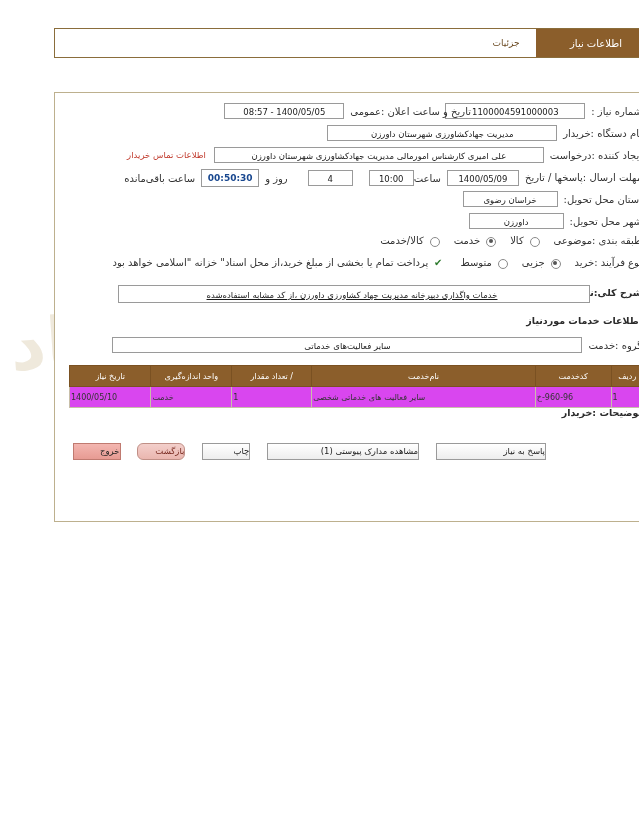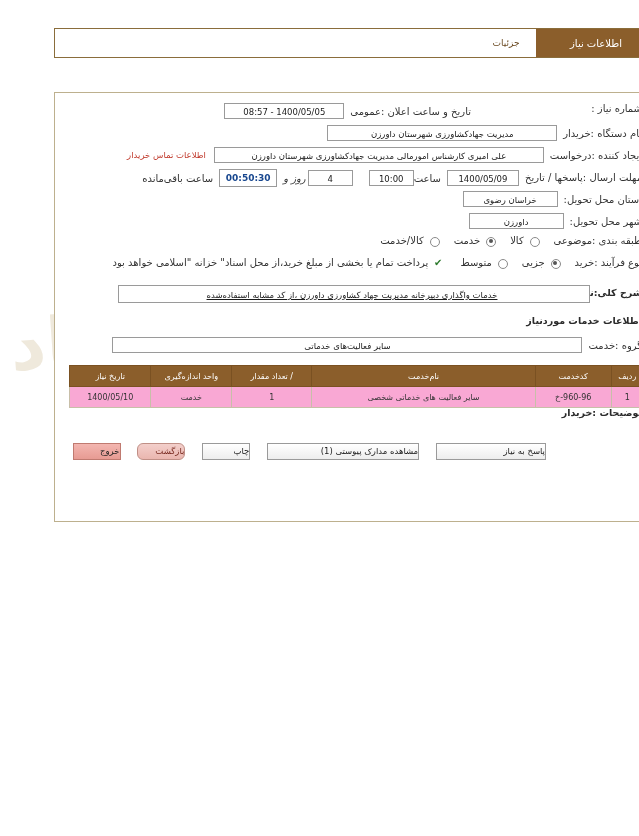--- a/index.html
+++ b/index.html
@@ -66,21 +66,21 @@
   
   .tbl{
     position:absolute;left:14px;top:240px;width:575px;border-collapse:collapse;
     font-size:8px;
   }
   .tbl th{
     background:#8b5e2b;color:#fff;font-weight:normal;height:18px;border:1px solid #7a5122;
     font-size:8px;
   }
   .tbl td{
-    background:#f9a8d4;border:1px solid #c8bfa8;height:18px;text-align:center;color:#333;
+    background:#d946ef;border:1px solid #c8bfa8;height:18px;text-align:left;color:#333;
   }
 
   
   .btn{
     border:1px solid #9a9a9a;background:linear-gradient(#ffffff,#ededed);
     height:17px;line-height:15px;font-size:8.5px;text-align:right;color:#222;cursor:pointer;
     box-sizing:border-box;
   }
   .btn.exit{background:linear-gradient(#f3b6b0,#e79b93);border-color:#c07a70;}
   .btn.back{background:linear-gradient(#f3cfcb,#eab6af);border-color:#c08f86;color:#7a2c22;}
@@ -102,20 +102,21 @@
 
   <div class="topbar z">
     <div class="tab-main">اطلاعات نیاز</div>
     <div class="tab-side">جزئیات</div>
   </div>
 
   <div class="panel z">
 
     <div class="row" style="right:14px;top:10px;">
       <span class="lbl">شماره نیاز :</span>
+      <div class="box" style="width:140px;margin-right:6px;">1100004591000003</div>
     </div>
     <div class="row" style="right:185px;top:10px;">
       <span class="lbl">تاریخ و ساعت اعلان :عمومی</span>
       <div class="box" style="width:120px;margin-right:6px;">1400/05/05 - 08:57</div>
     </div>
 
     <div class="row" style="right:14px;top:32px;">
       <span class="lbl">نام دستگاه :خریدار</span>
       <div class="box" style="width:230px;margin-right:6px;">مدیریت جهادکشاورزی شهرستان داورزن</div>
     </div>
@@ -125,21 +126,21 @@
       <div class="box" style="width:330px;margin-right:6px;">علی امیری کارشناس امورمالی مدیریت جهادکشاورزی شهرستان داورزن</div>
       <span class="link" style="margin-right:8px;">اطلاعات تماس خریدار</span>
     </div>
 
     <div class="row" style="right:14px;top:76px;">
       <span class="lbl" style="line-height:10px;">مهلت ارسال :پاسخها / تاریخ</span>
       <div class="box" style="width:72px;margin-right:6px;">1400/05/09</div>
       <span class="lbl" style="margin-right:6px;">ساعت</span>
       <div class="box" style="width:45px;margin-right:0;">10:00</div>
       <div class="box" style="width:45px;margin-right:16px;">4</div>
-      <span class="lbl" style="margin-right:2px;font-style:italic;">روز و</span>
+      <span class="lbl" style="margin-right:20px;">روز و</span>
       <div class="count" style="margin-right:6px;">00:50:30</div>
       <span class="lbl" style="margin-right:6px;">ساعت باقی‌مانده</span>
     </div>
 
     <div class="row" style="right:14px;top:98px;">
       <span class="lbl">استان محل تحویل:</span>
       <div class="box" style="width:95px;margin-right:6px;">خراسان رضوی</div>
     </div>
 
     <div class="row" style="right:14px;top:120px;">

